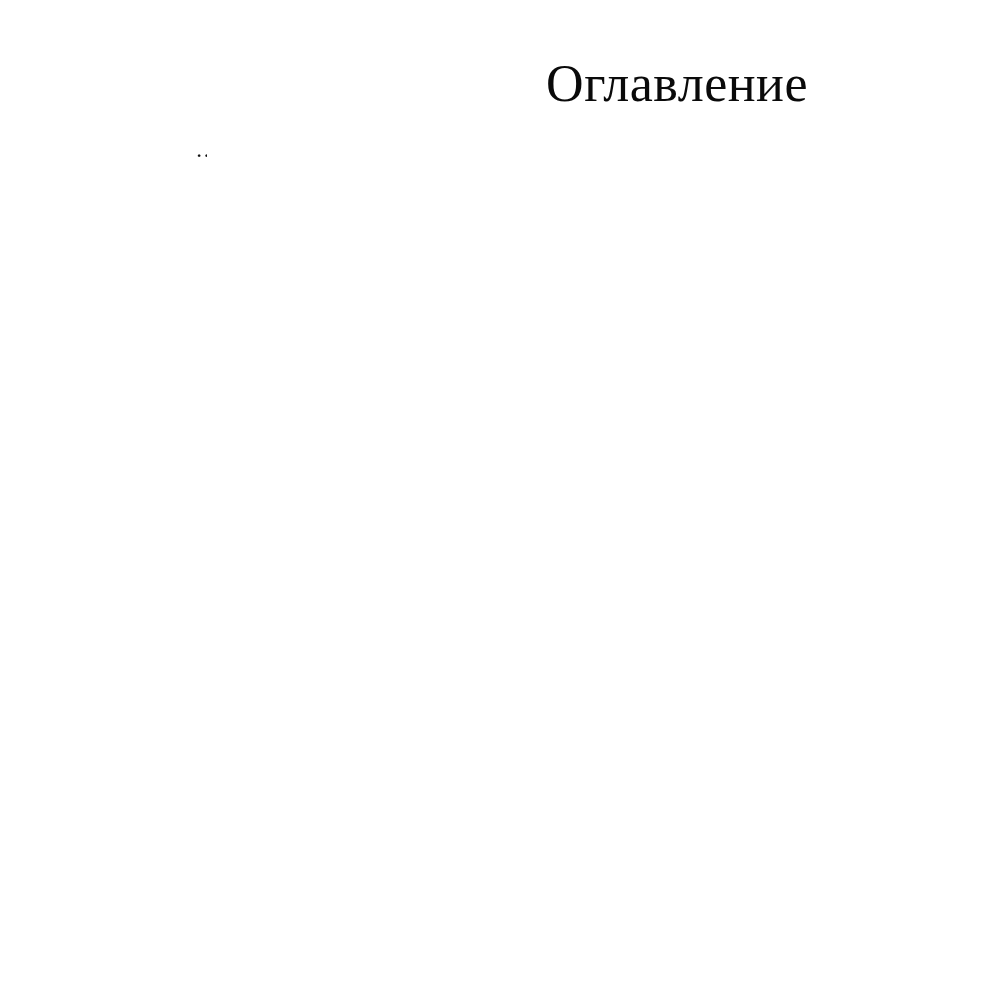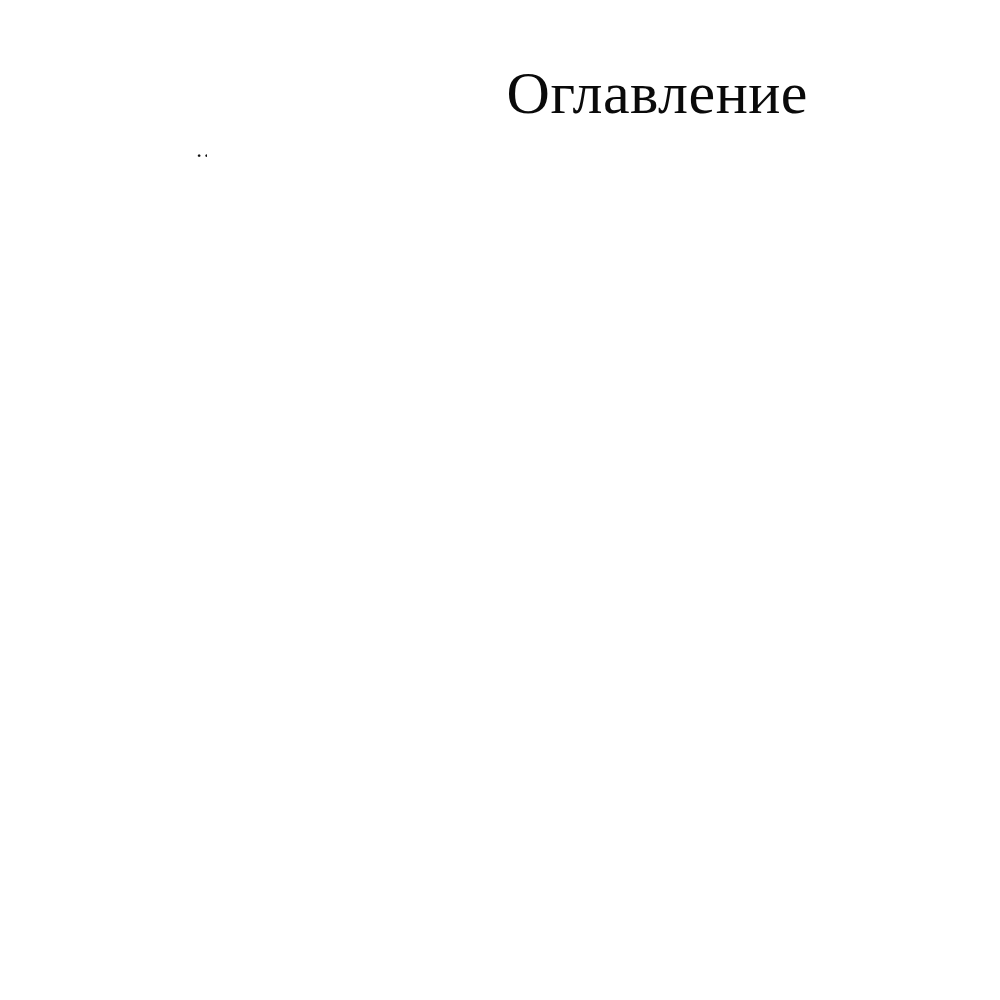--- a/index.html
+++ b/index.html
@@ -22,21 +22,21 @@
     width: 1000px;
     height: 1000px;
     box-sizing: border-box;
   }
 
   
   .toc-title {
     position: absolute;
     top: 22px;
     right: 192px;
-    font-size: 60px;
+    font-size: 52px;
     font-weight: 400;
     letter-spacing: 0.5px;
     line-height: 1.05;
     white-space: nowrap;
     color: #0a0a0a;
   }
 
   
   .toc {
     position: absolute;

